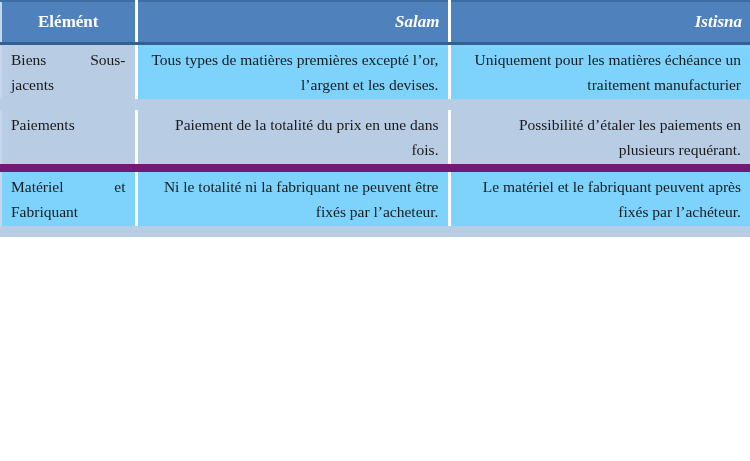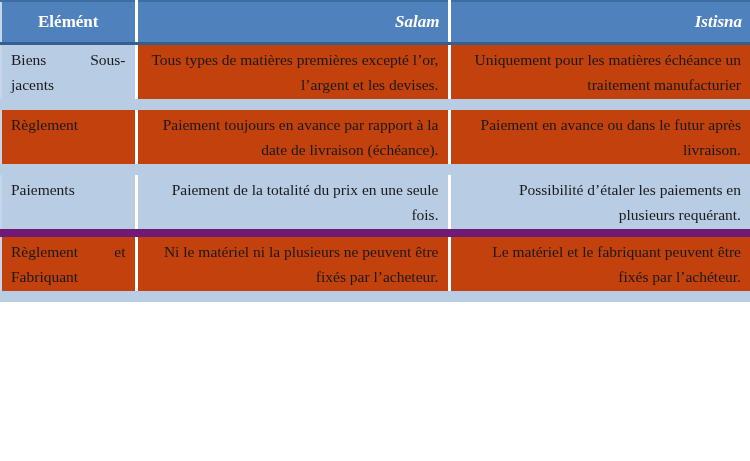--- a/index.html
+++ b/index.html
@@ -40,21 +40,21 @@
   thead th.names { font-style: italic; }
 
   
   tbody td {
     font-size: 15.5px;
     line-height: 25px;
     color: #1a1a1a;
     padding: 2px 9px 2px 9px;
     vertical-align: top;
     text-align: justify;
-    background: #c2410c;
+    background: #7dd3fc;
   }
   
   th.c2, th.c3, td.c2, td.c3 { border-left: 3px solid #ffffff; text-align: right; }
 
   
   tr.band-white td { border-bottom: 11px solid #b8cce4; }
   tr.band-blue  td { background: #b8cce4; border-bottom: 8px solid #701a75; }
   tr.first-col-blue td.c1 { background: #b8cce4; }
 </style>
 </head>
@@ -73,30 +73,25 @@
         <th class="c2 names">Salam</th>
         <th class="c3 names">Istisna</th>
       </tr>
     </thead>
     <tbody>
       <tr class="band-white first-col-blue">
         <td class="c1">Biens Sous-jacents</td>
         <td class="c2">Tous types de matières premières excepté l’or, l’argent et les devises.</td>
         <td class="c3">Uniquement pour les matières échéance un traitement manufacturier</td>
       </tr>
-      <tr class="band-white">
-        <td class="c1">Règlement</td>
-        <td class="c2">Paiement toujours en avance par rapport à la date de livraison (échéance).</td>
-        <td class="c3">Paiement en avance ou dans le futur après livraison.</td>
-      </tr>
       <tr class="band-blue">
         <td class="c1">Paiements</td>
-        <td class="c2">Paiement de la totalité du prix en une seule fois.</td>
+        <td class="c2">Paiement de la totalité du prix en une dans fois.</td>
         <td class="c3">Possibilité d’étaler les paiements en plusieurs requérant.</td>
       </tr>
       <tr class="band-white">
-        <td class="c1">Règlement et Fabriquant</td>
-        <td class="c2">Ni le matériel ni la plusieurs ne peuvent être fixés par l’acheteur.</td>
-        <td class="c3">Le matériel et le fabriquant peuvent être fixés par l’achéteur.</td>
+        <td class="c1">Matériel et Fabriquant</td>
+        <td class="c2">Ni le totalité ni la fabriquant ne peuvent être fixés par l’acheteur.</td>
+        <td class="c3">Le matériel et le fabriquant peuvent après fixés par l’achéteur.</td>
       </tr>
     </tbody>
   </table>
 </div>
 
 </body></html>

